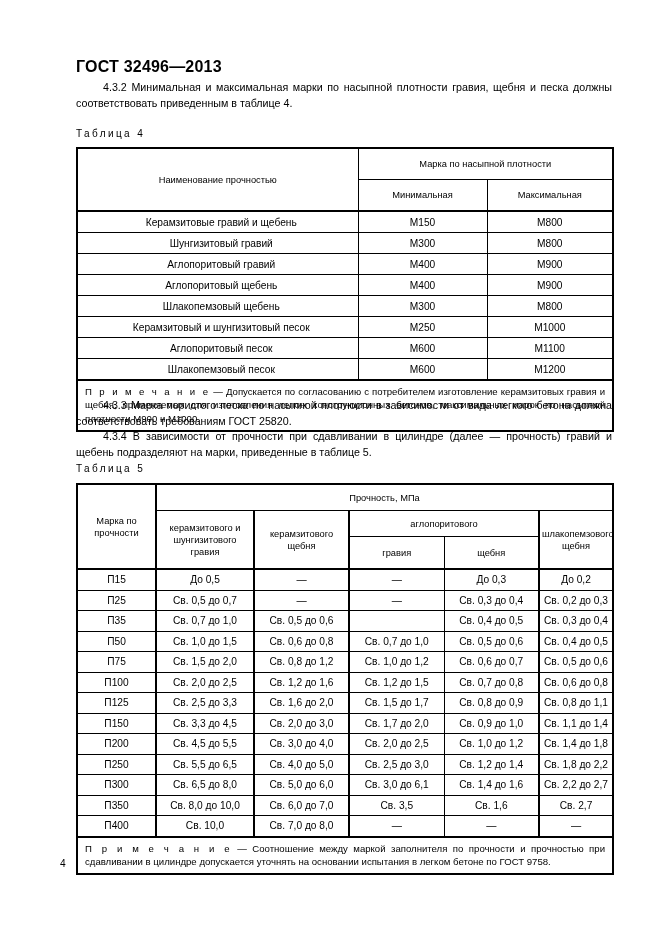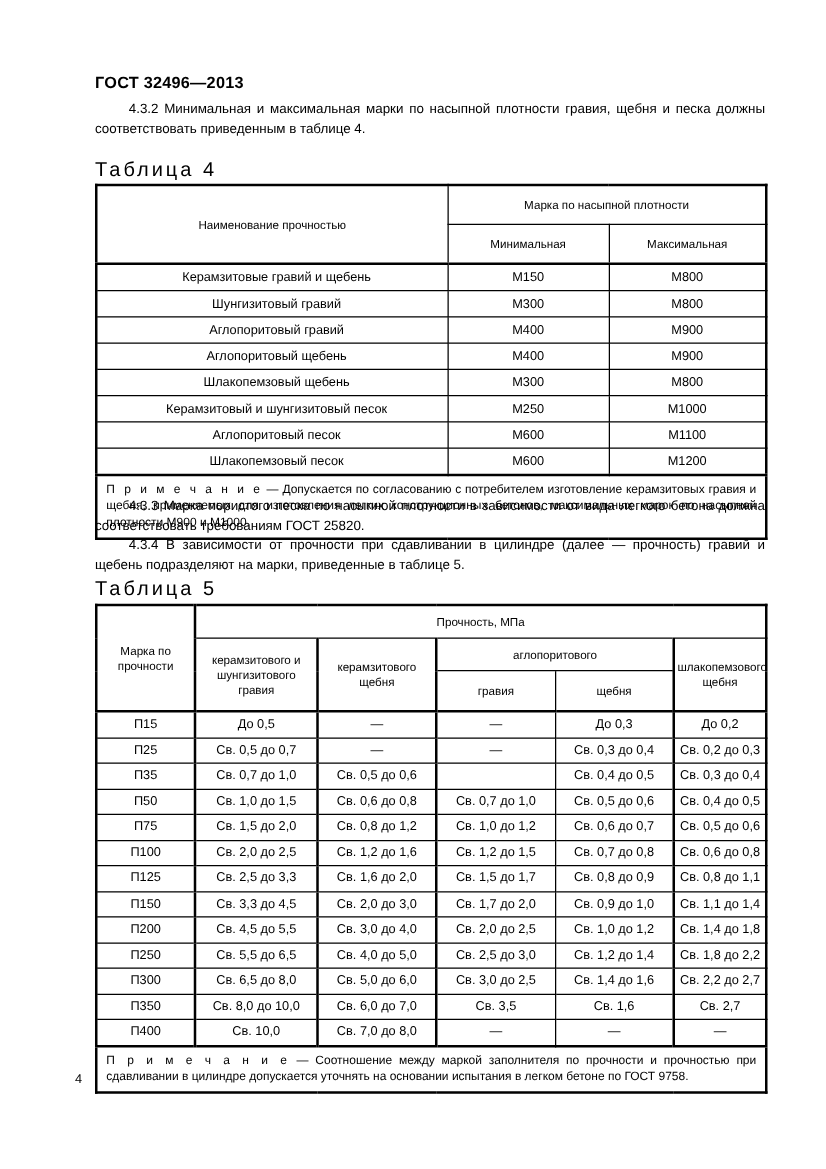--- a/index.html
+++ b/index.html
@@ -22,21 +22,21 @@
     top: 0;
     width: 661px;
     height: 935px;
   }
 
   
   .doc-header {
     position: absolute;
     left: 76px;
     top: 58px;
-    font-size: 13px;
+    font-size: 16px;
     font-weight: bold;
     letter-spacing: 0.2px;
   }
 
   
   .para {
     position: absolute;
     left: 76px;
     width: 536px;
     font-size: 10.7px;
@@ -46,21 +46,21 @@
     text-justify: inter-word;
   }
   .para.p432 { top: 80px; }
   .para.p433 { top: 398px; }
   .para.p434 { top: 429px; }
 
   
   .table-caption {
     position: absolute;
     left: 76px;
-    font-size: 16px;
+    font-size: 10px;
     letter-spacing: 2.4px;
   }
   .cap4 { top: 128px; }
   .cap5 { top: 463px; }
 
   
   table {
     position: absolute;
     border-collapse: collapse;
     table-layout: fixed;
@@ -337,21 +337,21 @@
         <td class="vsep-l">Св. 5,5 до 6,5</td>
         <td class="vsep-l">Св. 4,0 до 5,0</td>
         <td class="vsep-l">Св. 2,5 до 3,0</td>
         <td>Св. 1,2 до 1,4</td>
         <td class="vsep-l">Св. 1,8 до 2,2</td>
       </tr>
       <tr class="body-row">
         <td>П300</td>
         <td class="vsep-l">Св. 6,5 до 8,0</td>
         <td class="vsep-l">Св. 5,0 до 6,0</td>
-        <td class="vsep-l">Св. 3,0 до 2,5</td>
+        <td class="vsep-l">Св. 3,0 до 6,1</td>
         <td>Св. 1,4 до 1,6</td>
         <td class="vsep-l">Св. 2,2 до 2,7</td>
       </tr>
       <tr class="body-row">
         <td>П350</td>
         <td class="vsep-l">Св. 8,0 до 10,0</td>
         <td class="vsep-l">Св. 6,0 до 7,0</td>
         <td class="vsep-l">Св. 3,5</td>
         <td>Св. 1,6</td>
         <td class="vsep-l">Св. 2,7</td>

